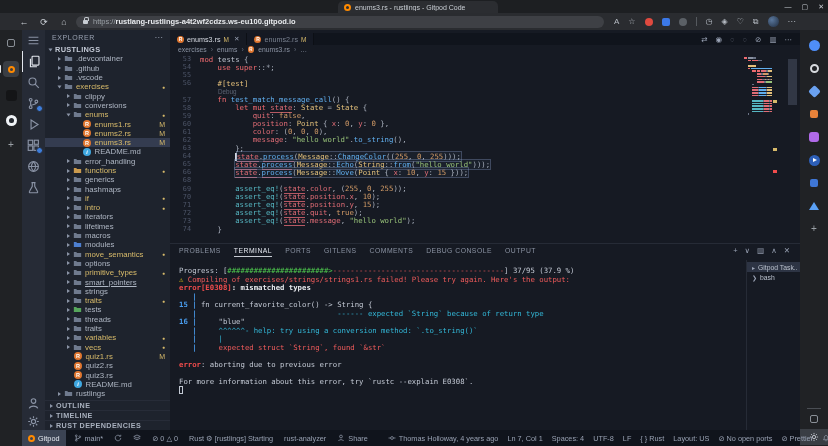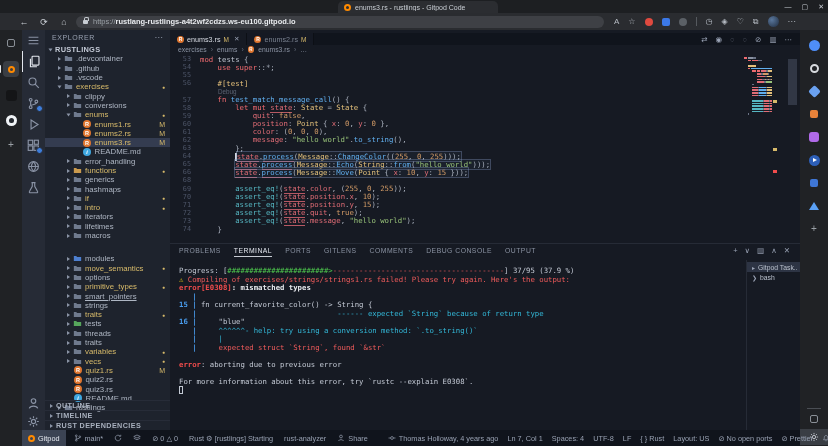--- a/index.html
+++ b/index.html
@@ -524,21 +524,21 @@
         <div class="trow" style="padding-left: 22px;">
           <span class="chev"></span>
           <span class="fic" style="color: rgb(111, 122, 142);">
             <svg viewBox="0 0 16 16" fill="none" stroke="currentColor" stroke-width="1.4">
               <path d="M1.5 3.5h4.2l1.5 1.8h7.3v7.2h-13z" fill="currentColor" stroke="none"></path>
             </svg>
           </span>
           <span class="lbl">macros</span>
           <span class="right"></span>
         </div>
-        <div class="trow" style="padding-left: 22px; margin-top: 14px;">
+        <div class="trow" style="padding-left: 22px;">
           <span class="chev"></span>
           <span class="fic" style="color: rgb(77, 127, 208);">
             <svg viewBox="0 0 16 16" fill="none" stroke="currentColor" stroke-width="1.4">
               <path d="M1.5 3.5h4.2l1.5 1.8h7.3v7.2h-13z" fill="currentColor" stroke="none"></path>
             </svg>
           </span>
           <span class="lbl">modules</span>
           <span class="right"></span>
         </div>
         <div class="trow" style="padding-left: 22px;">

